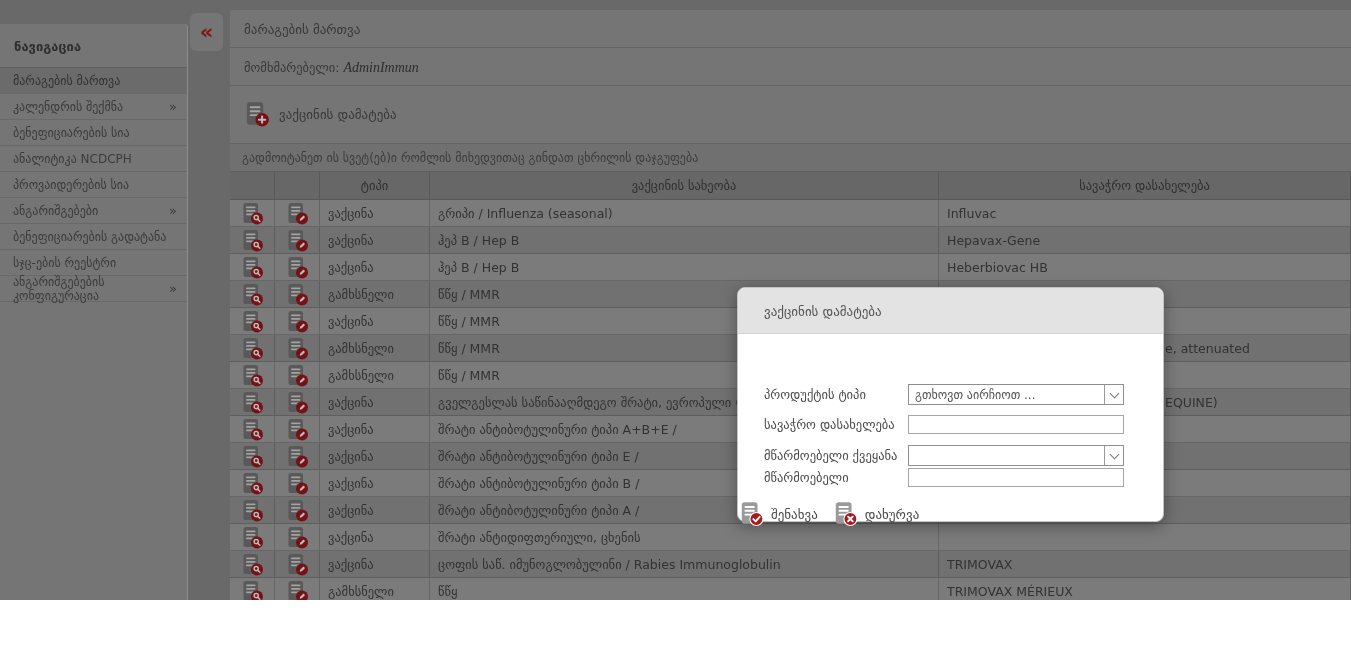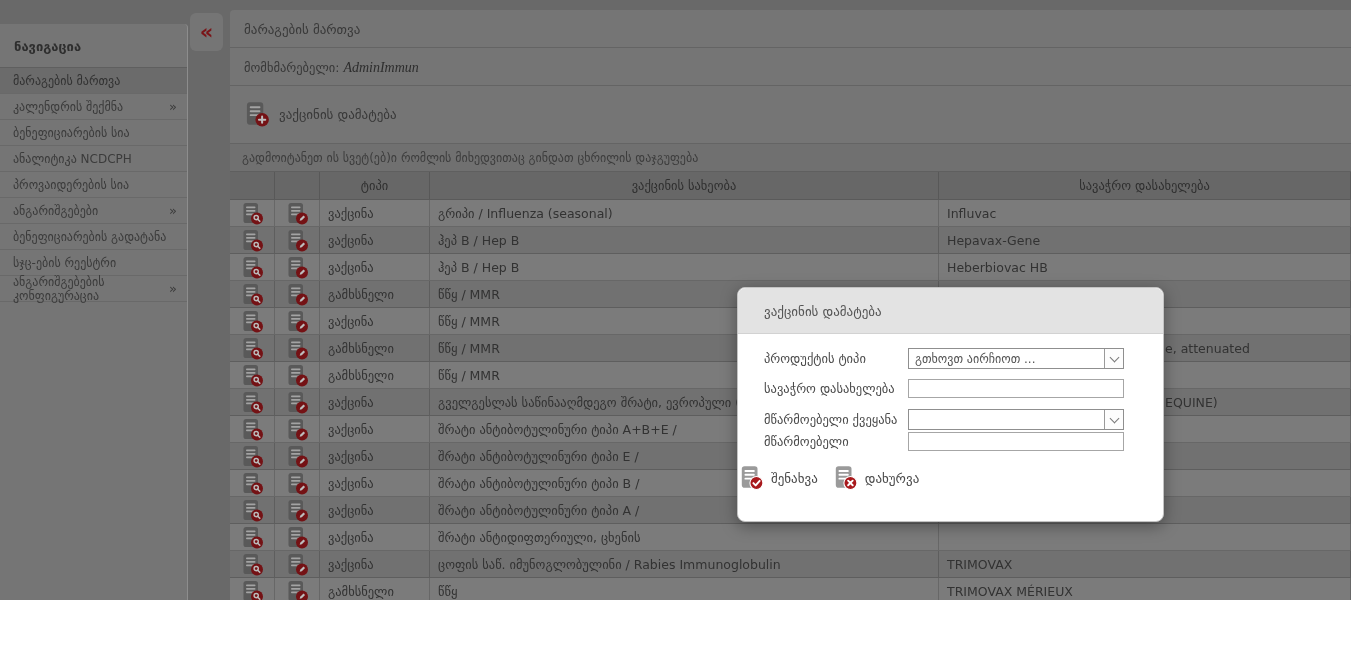--- a/index.html
+++ b/index.html
@@ -32,21 +32,21 @@
   .trow:nth-child(odd) { background:#7b7b7b; }
   .trow:nth-child(even) { background:#717171; }
   .trow .cell { height:26px; display:flex; align-items:center; font-size:12.5px; color:#323232; border-right:1px solid rgba(0,0,0,0.16); padding-left:8px; overflow:hidden; white-space:nowrap; }
   .trow .icon-cell { justify-content:center; padding-left:0; }
   .icon-btn { background:transparent; border:none; cursor:pointer; width:28px; height:24px; padding:0; }
   .trade-indent { margin-left:218px; }
 
   
   .modal { position:absolute; left:737px; top:287px; width:427px; height:235px; background:#ffffff; border:1px solid #c3c3c3; border-radius:8px; box-shadow:0 4px 16px rgba(0,0,0,0.35); }
   .modal-header { height:46px; line-height:47px; background:#e3e3e3; border-top-left-radius:8px; border-top-right-radius:8px; padding-left:26px; font-size:13px; color:#555555; border-bottom:1px solid #d2d2d2; }
-  .modal-body { padding:14px 0 0 26px; }
+  .modal-body { padding:14px 0 0 26px;margin-top:36px; }
   .field-row { display:flex; align-items:center; }
   .field-row .flabel { width:144px; font-size:12.5px; color:#4a4a4a; }
   .txt-input { width:216px; height:19px; border:1px solid #a6a6a6; background:#fff; font-size:12px; padding:0 4px; font-family:inherit; color:#444; }
   .sel { width:216px; height:21px; border:1px solid #8f8f8f; background:#fff; display:flex; align-items:stretch; cursor:pointer; }
   .sel .sel-text { flex:1; font-size:12px; color:#555; line-height:20px; padding-left:6px; overflow:hidden; white-space:nowrap; }
   .sel .sel-btn { width:19px; border-left:1px solid #9a9a9a; display:flex; align-items:center; justify-content:center; background:#fdfdfd; }
   .chevron-down { width:7px; height:7px; border-right:1.6px solid #7a7a7a; border-bottom:1.6px solid #7a7a7a; transform:rotate(45deg); margin-top:-3px; }
   .modal-actions { display:flex; align-items:center; gap:14px; margin-top:13px; padding-left:0; }
   .modal-btn { display:inline-flex; align-items:center; gap:7px; background:transparent; border:none; cursor:pointer; font-size:13px; color:#4a4a4a; font-family:inherit; }
 </style>

